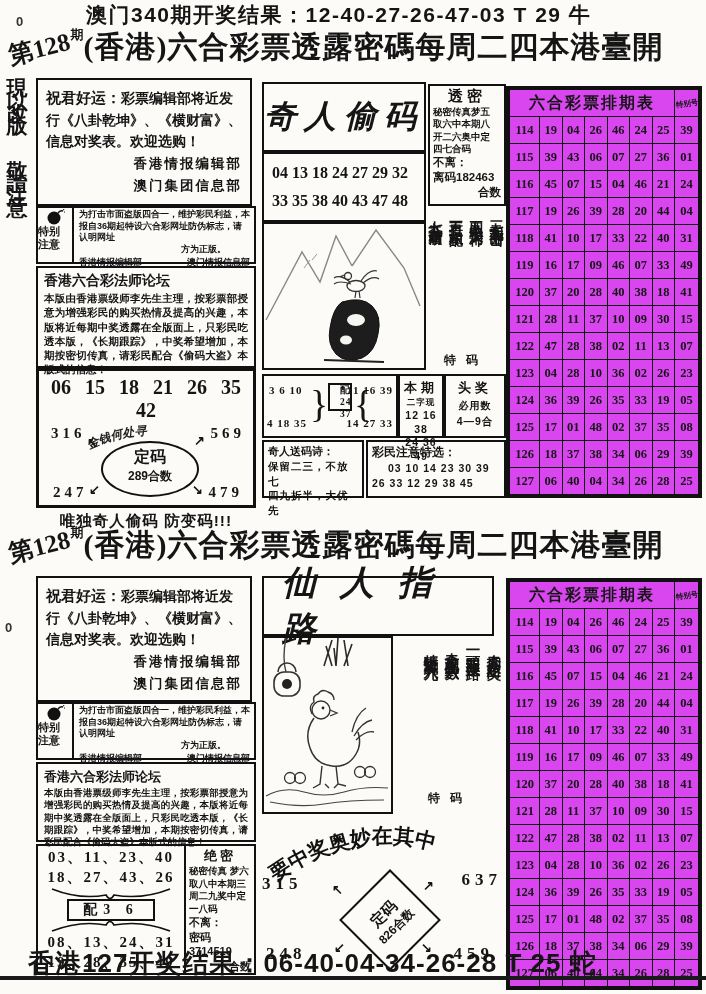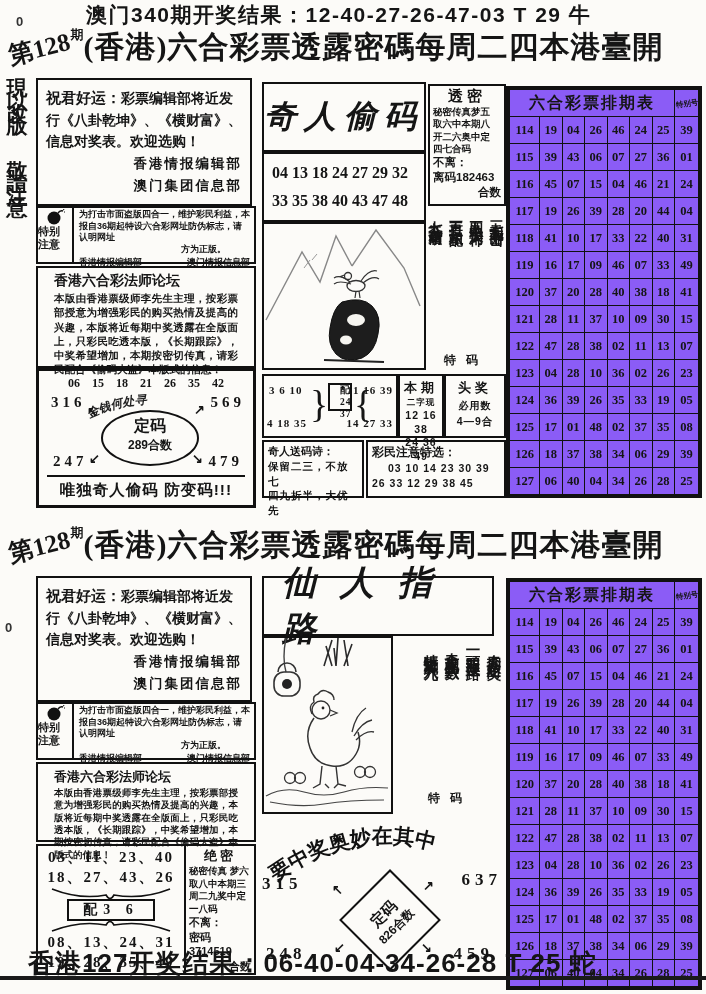--- a/index.html
+++ b/index.html
@@ -36,29 +36,29 @@
   .zhufu .t { font-size:15px; }
   .sig { text-align:right; filter:blur(0.7px); font-size:13.5px; margin-top:2px; letter-spacing:2px; }
 
   .notice { display:flex; }
   .notice-left { width:36px; border-right:2px solid #111; padding-top:1px; }
   .notice-left .lbl { font-size:11px; line-height:1.15; }
   .notice-right { flex:1; padding:1px 4px 1px 5px; font-size:9px; line-height:1.3; }
   .notice-right .upright { text-align:right; padding-right:24px; }
   .notice-sigs { display:flex; justify-content:space-between; margin-top:1px; }
 
-  .forum { padding:4px 16px; }
+  .forum { padding:4px 6px; }
   .forum .t { font-size:14px; margin-bottom:1px; }
   .forum .b { font-size:10.5px; line-height:1.36; text-align:justify; }
   .forum2 .t { font-size:13px; }
   .forum2 .b { font-size:9.5px; line-height:1.3; }
 
   
   .thickbox { border-width:3px; }
-  .numrow { text-align:center; font-size:12px; word-spacing:9px; margin-top:5px; font-family:"Liberation Serif",serif; }
+  .numrow { text-align:center; font-size:20px; word-spacing:9px; margin-top:5px; font-family:"Liberation Serif",serif; }
   .ovalzone { position:relative; height:80px; margin-top:1px; }
   .oval { position:absolute; left:62px; top:18px; width:98px; height:56px;
           border:2px solid #111; border-radius:50%; text-align:center; padding-top:4px; }
   .oval .l1 { font-size:16px; }
   .oval .l2 { font-size:12px; }
   .corner { position:absolute; font-size:15px; letter-spacing:4px; font-family:"Liberation Serif",serif; }
   .arrow { position:absolute; font-size:13px; }
   .divline { border-top:2px solid #111; margin:3px 8px 0; }
   .slogan { text-align:center; font-size:15.5px; margin-top:3px; letter-spacing:1px; }
 
@@ -91,21 +91,21 @@
   .minibox .s { font-size:8.5px; letter-spacing:1px; }
   .minibox .n { font-size:10.5px; letter-spacing:1px; line-height:1.3; }
 
   .smallbox { padding:2px 4px; }
   .smallbox .t { font-size:11px; }
   .smallbox .n { font-size:10.5px; line-height:1.4; letter-spacing:1px; }
   .texuan .t { font-size:12px; }
   .texuan .n1 { padding-left:16px; }
 
   
-  .tablewrap { border:3px solid #111; background:#8b5cf6; }
+  .tablewrap { border:3px solid #111; background:#d946ef; }
   table.sched { border-collapse:collapse; width:100%; table-layout:fixed; }
   table.sched th, table.sched td {
     border:1px solid #111; text-align:center; padding:0;
     font-family:"Liberation Serif",serif; font-size:12.5px; height:27px; font-weight:700;
   }
   .sched-title { font-size:16px !important; letter-spacing:2px; }
   .sched-special { font-size:7.5px !important; transform:rotate(-8deg); }
   table.sched col.c0 { width:30px; }
   table.sched col.cs { width:24px; }
 

